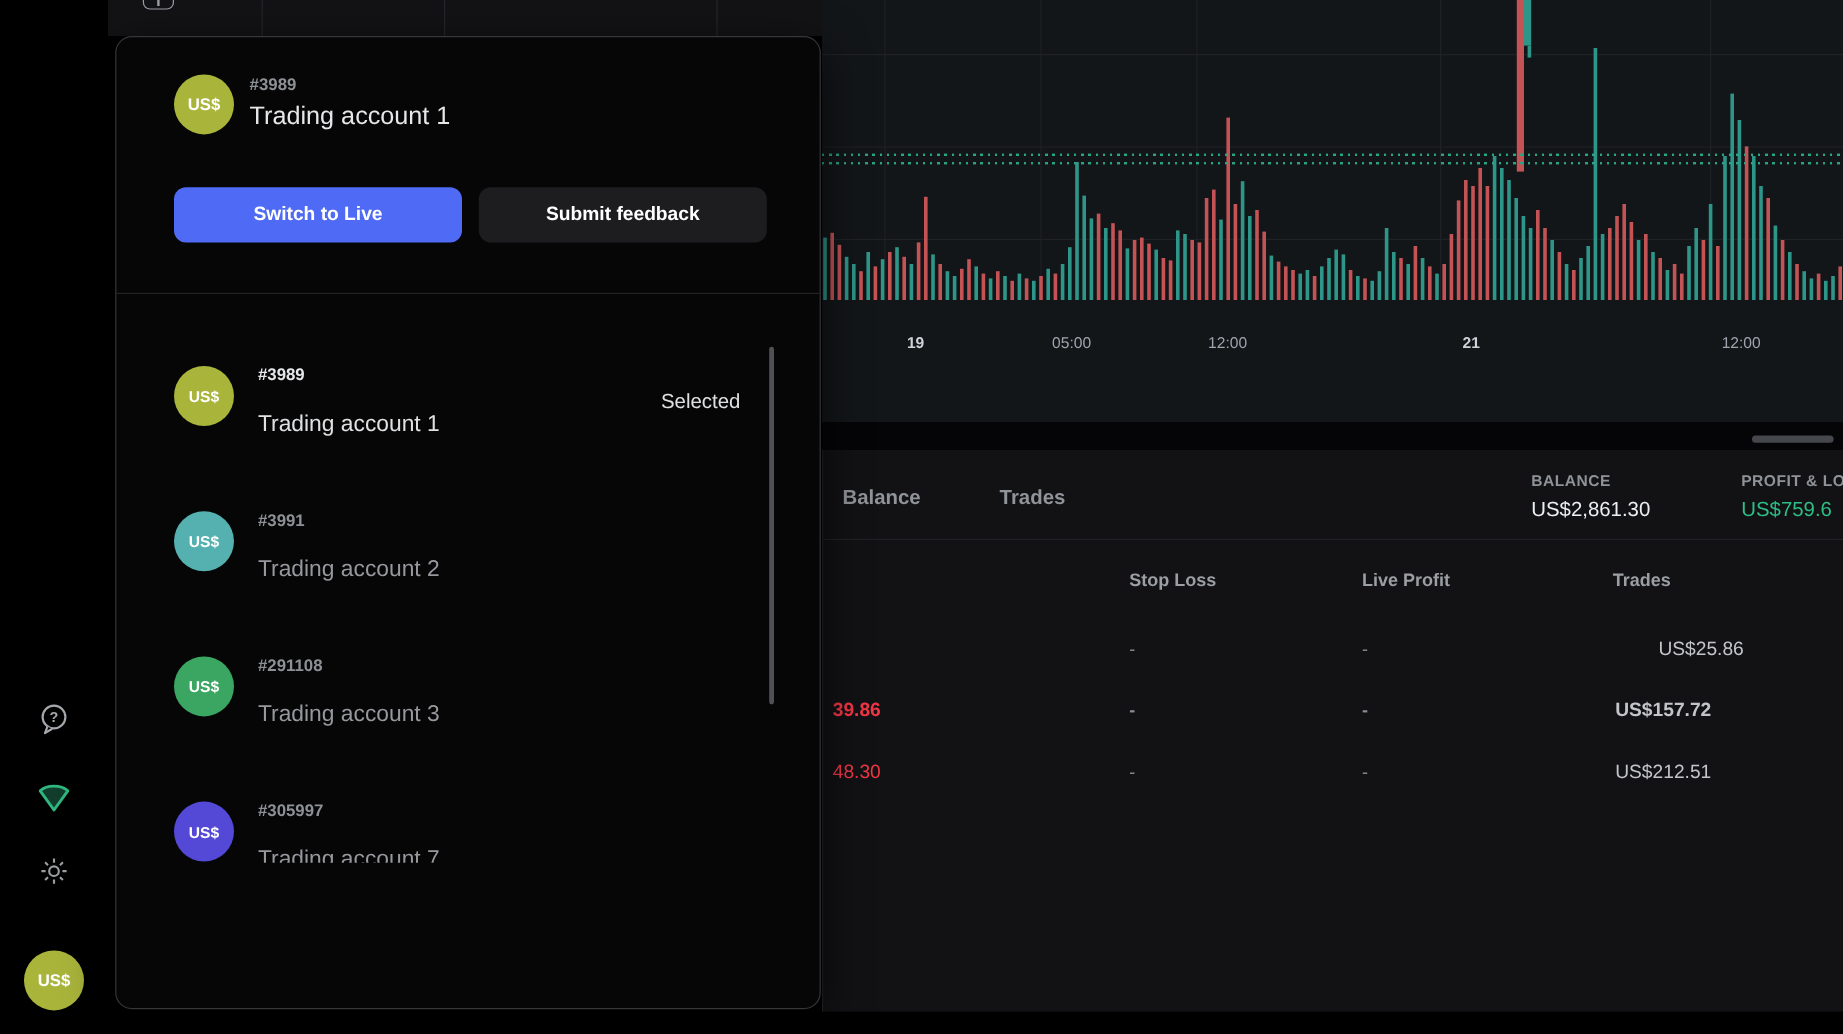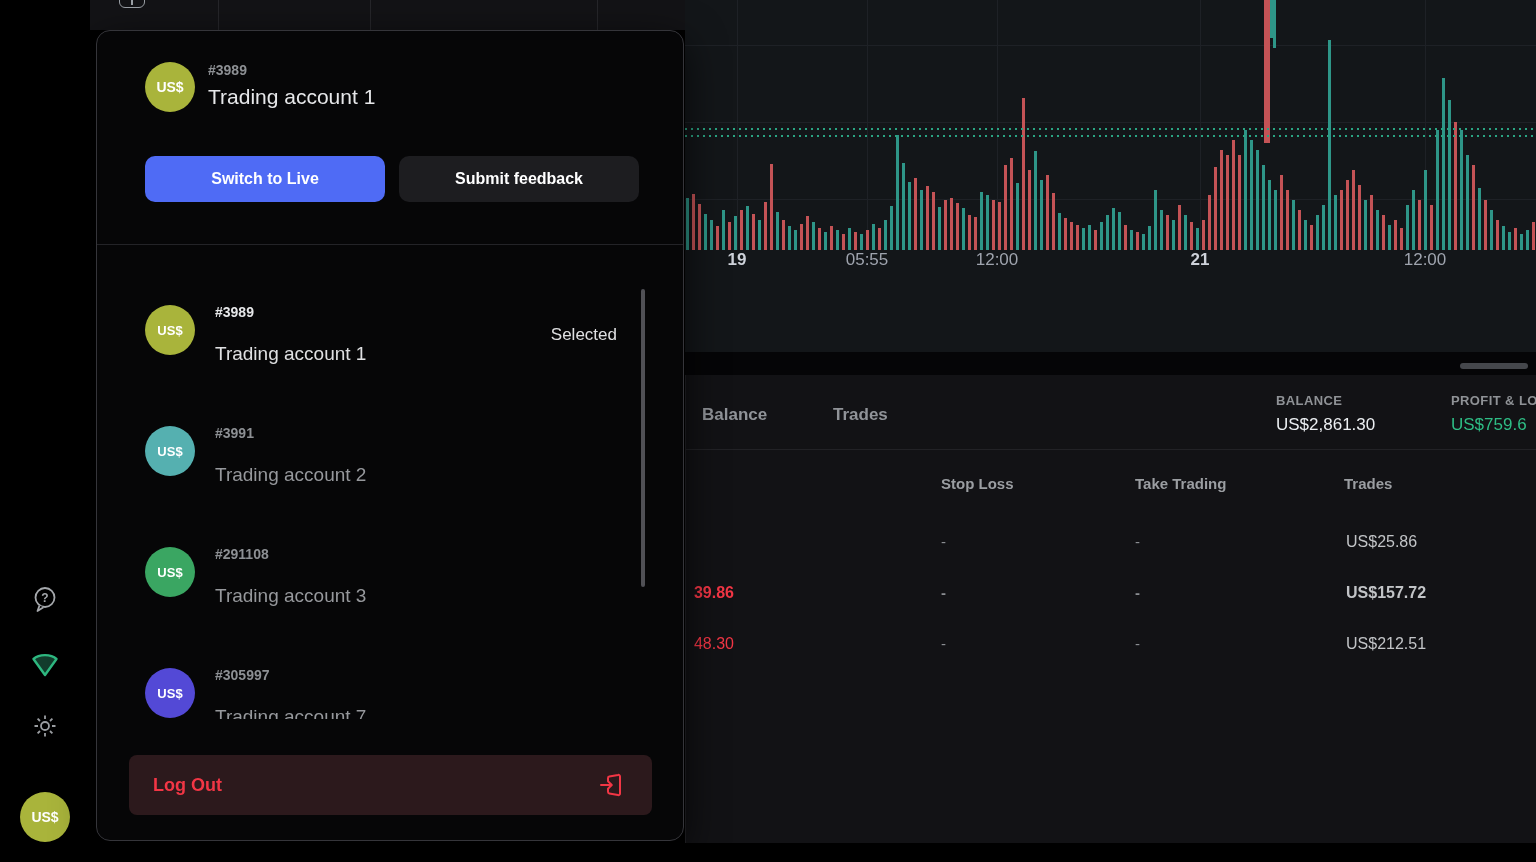--- a/index.html
+++ b/index.html
@@ -22,21 +22,21 @@
   #chart { left:685px; top:0; width:851px; height:352px; background:#131619; z-index:1; }
   .gl-v { position:absolute; top:0; width:1px; height:250px; background:#1e2126; }
   .gl-h { position:absolute; left:0; width:100%; height:1px; background:#1e2126; }
   .vbar { position:absolute; width:3px; bottom:0; }
   .vbar.g { background:#2e9688; }
   .vbar.r { background:#c45356; }
   #bars-wrap { position:absolute; left:0; top:0; width:100%; height:250px; }
   .dotline { position:absolute; left:0; width:100%; height:2px;
     background:repeating-linear-gradient(90deg, #2aa483 0 2px, transparent 2px 6px); }
   .candle { position:absolute; top:0; }
-  .tlabel { position:absolute; top:250px; transform:translateX(-50%); font-size:17px; color:#9fa4ae; }
+  .tlabel { position:absolute; top:278px; transform:translateX(-50%); font-size:13px; color:#9fa4ae;margin-left:26px; }
   .tlabel.bold { font-weight:700; color:#ced2da; }
   #hscroll-track { left:685px; top:352px; width:851px; height:23px; background:#050507; z-index:1; }
   #hscroll-thumb { position:absolute; left:775px; top:11px; width:68px; height:6px;
     border-radius:3px; background:#45474c; cursor:pointer; }
 
   
   #bottom { left:685px; top:375px; width:851px; height:468px; background:#121215;
     border-left:1px solid #232327; z-index:1; }
   .tab { position:absolute; top:30px; font-size:17px; font-weight:600; color:#909398; cursor:pointer; }
   #stat-balance { position:absolute; left:590px; top:18px; }
@@ -274,21 +274,21 @@
       <div class="candle" style="left: 579px; top: 0px; width: 6px; height: 143px; background: rgb(196, 83, 86);"></div>
       <div class="candle" style="left: 585px; top: 0px; width: 6px; height: 38px; background: rgb(46, 150, 136);"></div>
       <div class="candle" style="left: 588px; top: 38px; width: 3px; height: 10px; background: rgb(46, 150, 136);"></div>
     </div>
   <div id="dotlines">
       <div class="dotline" style="top: 128px;"></div>
       <div class="dotline" style="top: 135px;"></div>
     </div>
   <div id="time-axis">
       <span class="tlabel bold" style="left: 52px;">19</span>
-      <span class="tlabel" style="left: 182px;">05:55</span>
+      <span class="tlabel" style="left: 182px;">05:00</span>
       <span class="tlabel" style="left: 312px;">12:00</span>
       <span class="tlabel bold" style="left: 515px; text-align: center;">21</span>
       <span class="tlabel" style="left: 740px;">12:00</span>
     </div>
 </div>
 <div class="abs" id="hscroll-track">
   <div id="hscroll-thumb"></div>
 </div>
 
 <div class="abs" id="bottom">
@@ -300,28 +300,28 @@
     <div class="stat-value">US$2,861.30</div>
   </div>
   <div id="stat-pl">
     <div class="stat-label">PROFIT &amp; LOSS</div>
     <div class="stat-value">US$759.6</div>
   </div>
 
   <div id="tab-divider"></div>
 
   <span class="col-h" style="left:255px;">Stop Loss</span>
-  <span class="col-h" style="left:449px;">Take Trading</span>
+  <span class="col-h" style="left:449px;">Live Profit</span>
   <span class="col-h" style="left:658px;">Trades</span>
 
   <div class="trow" style="top:158px;">
     <span class="cell pl-red"></span>
     <span class="cell" style="left:255px;">-</span>
     <span class="cell" style="left:449px;">-</span>
-    <span class="cell margin" style="left:660px;">US$25.86</span>
+    <span class="cell margin" style="left:696px;">US$25.86</span>
   </div>
   <div class="trow" style="top:209px;font-weight:bold;">
     <span class="cell pl-red">39.86</span>
     <span class="cell" style="left:255px;">-</span>
     <span class="cell" style="left:449px;">-</span>
     <span class="cell margin" style="left:660px;">US$157.72</span>
   </div>
   <div class="trow" style="top:260px;">
     <span class="cell pl-red">48.30</span>
     <span class="cell" style="left:255px;">-</span>
@@ -368,22 +368,13 @@
     <div class="acct" style="top:409px;">
       <div class="avatar" style="background:#5349d6;">
           <span>US$</span>
         </div>
       <span class="acct-id">#305997</span>
       <span class="acct-name">Trading account 7</span>
     </div>
   </div>
   <div id="list-scrollbar"></div>
 
-  <button id="btn-logout">
-    <span id="logout-label">Log Out</span>
-    <span id="logout-icon">
-      <svg width="26" height="26" viewBox="0 0 26 26" fill="none" stroke="#f23645" stroke-width="2" stroke-linecap="round" stroke-linejoin="round">
-        <path d="M10 9 V6.2 a1.6 1.6 0 0 1 1.3-1.6 L20 2.9 a1.6 1.6 0 0 1 2 1.6 V21.5 a1.6 1.6 0 0 1-2 1.6 L11.3 21.4 A1.6 1.6 0 0 1 10 19.8 V17"></path>
-        <path d="M3 13 H13.5 M10.2 9.6 L13.8 13 L10.2 16.4"></path>
-      </svg>
-    </span>
-  </button>
 </div>
 
 </body></html>

